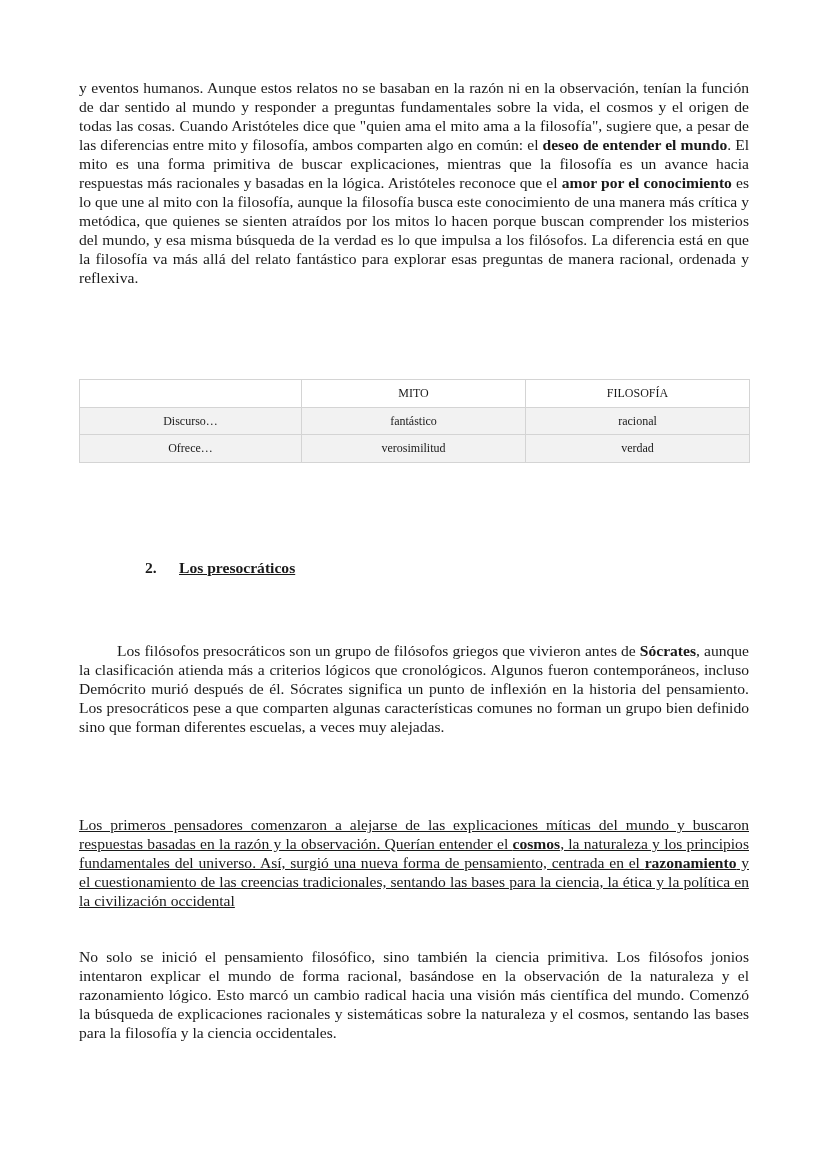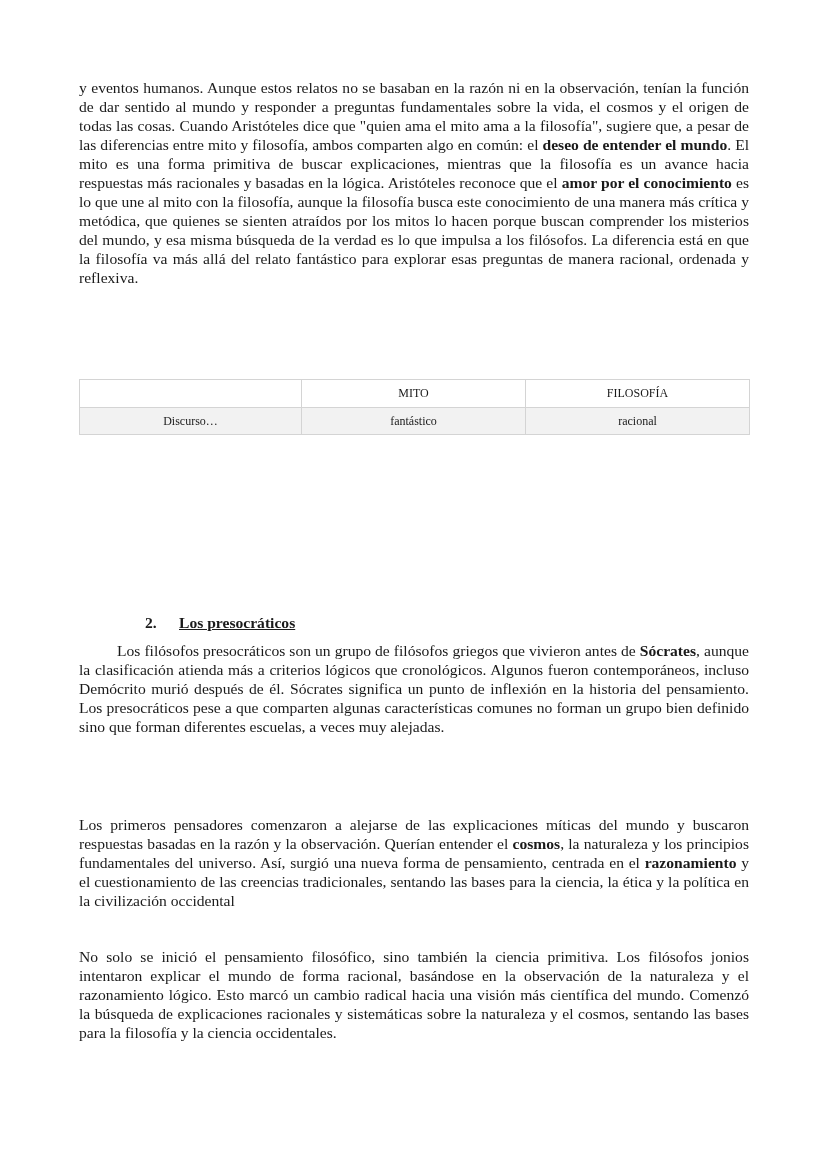--- a/index.html
+++ b/index.html
@@ -20,21 +20,21 @@
   }
   table.cmp td {
     border: 1px solid #d4d4d4; text-align: center; height: 26.5px;
     padding: 0; line-height: 26px;
   }
   table.cmp tr.shade td { background: #f2f2f2; }
   table.cmp col.c0 { width: 222px; }
   table.cmp col.c1 { width: 224px; }
   table.cmp col.c2 { width: 224px; }
   .heading {
-    position: absolute; left: 145px; top: 614px;
+    position: absolute; left: 145px; top: 559px;
     font-size: 15.6px; font-weight: bold;
   }
   .heading .num { display: inline-block; width: 34px; }
   .heading .title { text-decoration: underline; }
   .sec { position: absolute; left: 79px; width: 670px; }
   .indent { text-indent: 38px; }
 </style>
 </head>
 <body>
 
@@ -52,30 +52,35 @@
     <tr>
       <td></td>
       <td>MITO</td>
       <td>FILOSOFÍA</td>
     </tr>
     <tr class="shade">
       <td>Discurso…</td>
       <td>fantástico</td>
       <td>racional</td>
     </tr>
+    <tr class="shade">
+      <td>Ofrece…</td>
+      <td>verosimilitud</td>
+      <td>verdad</td>
+    </tr>
   </tbody>
 </table>
 
 <div class="heading">
   <span class="num">2.</span><span class="title">Los presocráticos</span>
 </div>
 
 <div class="sec" style="top:641px;">
   <p class="body indent"><span>Los filósofos presocráticos son un grupo de filósofos griegos que vivieron antes de </span><b>Sócrates</b><span>, aunque la clasificación atienda más a criterios lógicos que cronológicos. Algunos fueron contemporáneos, incluso Demócrito murió después de él.  Sócrates significa un punto de inflexión en la historia del pensamiento. Los presocráticos pese a que comparten algunas características comunes no forman un grupo bien definido sino que forman diferentes escuelas, a veces muy alejadas.</span></p>
 </div>
 
-<div class="sec" style="top:815px;">
+<div class="sec" style="top:815px;text-decoration:underline;">
   <p class="body"><span>Los primeros pensadores comenzaron a alejarse de las explicaciones míticas del mundo y buscaron respuestas basadas en la razón y la observación. Querían entender el </span><b>cosmos</b><span>, la naturaleza y los principios fundamentales del universo. Así, surgió una nueva forma de pensamiento, centrada en el </span><b>razonamiento</b><span> y el cuestionamiento de las creencias tradicionales, sentando las bases para la ciencia, la ética y la política en la civilización occidental</span></p>
 </div>
 
 <div class="sec" style="top:947px;">
   <p class="body"><span>No solo se inició el pensamiento filosófico, sino también la ciencia primitiva. Los filósofos jonios intentaron explicar el mundo de forma racional, basándose en la observación de la naturaleza y el razonamiento lógico. Esto marcó un cambio radical hacia una visión más científica del mundo. Comenzó la búsqueda de explicaciones racionales y sistemáticas sobre la naturaleza y el cosmos, sentando las bases para la filosofía y la ciencia occidentales.</span></p>
 </div>
 
 </body></html>

